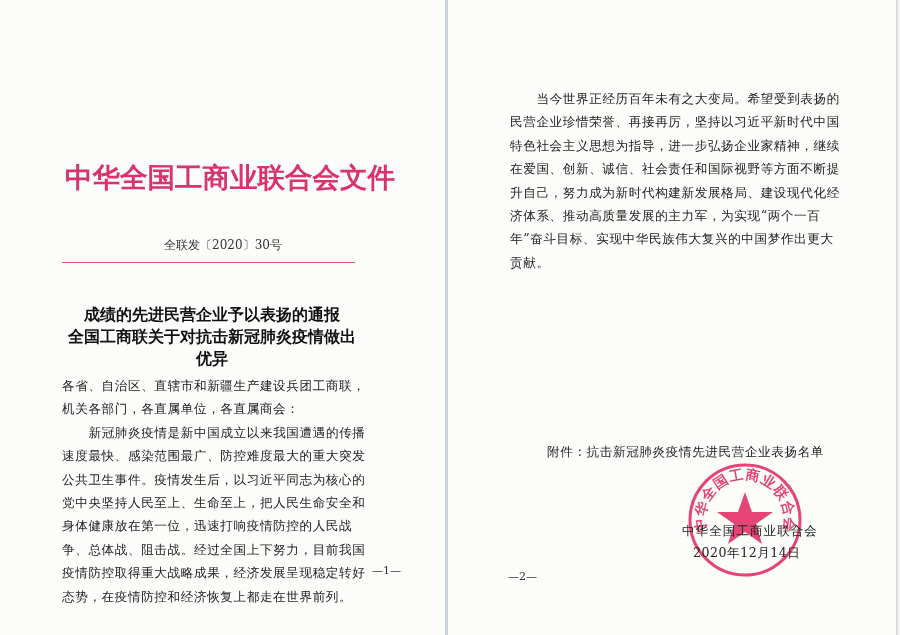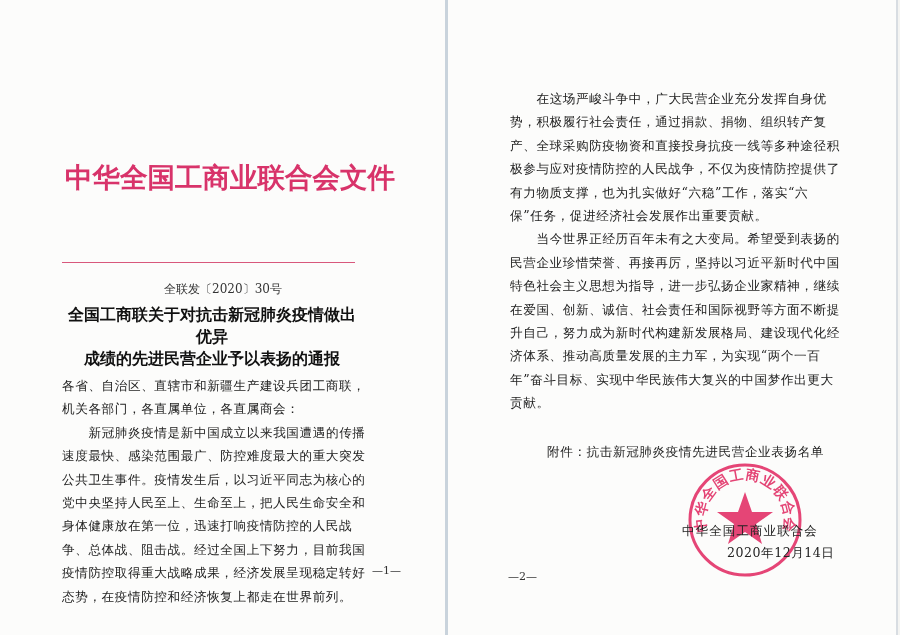--- a/index.html
+++ b/index.html
@@ -5,63 +5,62 @@
   html,body{margin:0;padding:0;}
   body{width:900px;height:635px;background:#f4f4f2;position:relative;overflow:hidden;
        font-family:"DejaVu Serif","Liberation Serif",serif;color:#222;}
   .page{position:absolute;top:0;height:635px;background:#fcfcfb;}
   #page-left{left:0;width:446px;}
   #page-right{left:448px;width:448px;border-right:2px solid #d8dde2;}
   .divider{position:absolute;left:445px;top:0;width:3px;height:635px;background:#c9d3dc;}
   .red-title{position:absolute;left:60px;top:160px;width:340px;text-align:center;
        font-family:"DejaVu Sans","Liberation Sans",sans-serif;font-weight:bold;
        font-size:27.5px;letter-spacing:0px;color:#d8336a;white-space:nowrap;}
-  .docno{position:absolute;left:0;width:446px;top:237px;text-align:center;font-size:12px;color:#333;margin-top:44px;}
+  .docno{position:absolute;left:0;width:446px;top:237px;text-align:center;font-size:12px;color:#333;}
   .red-rule{position:absolute;left:62px;top:262px;width:293px;height:1px;background:#d8577c;}
   .doc-title{position:absolute;left:62px;top:304px;width:300px;text-align:center;
        font-family:"DejaVu Sans","Liberation Sans",sans-serif;font-weight:bold;
        font-size:16px;line-height:22px;color:#111;}
   .body-text{position:absolute;font-size:12.6px;line-height:23.4px;color:#222;letter-spacing:0.6px;}
   .body-text p{margin:0;}
   .indent{text-indent:2.1em;}
   #left-body{left:62px;top:367px;width:316px;margin-top:7px;}
   #right-body{left:510px;top:87px;width:330px;}
   .page-num{position:absolute;font-size:11px;color:#333;}
   #pn1{left:372px;top:564px;}
   #pn2{left:508px;top:570px;}
   .attach{position:absolute;left:532px;top:444px;font-size:12.6px;letter-spacing:0.6px;margin-left:15px;}
   .seal{position:absolute;left:687px;top:462px;width:116px;height:116px;}
   .signer{position:absolute;left:682px;top:523px;font-size:12.6px;letter-spacing:1px;}
-  .sign-date{position:absolute;left:727px;top:545px;font-size:12.6px;letter-spacing:0.5px;}
+  .sign-date{position:absolute;left:693px;top:545px;font-size:12.6px;letter-spacing:0.5px;}
 </style>
 </head>
 <body>
 
 <div class="page" id="page-left">
   <div class="red-title">中华全国工商业联合会文件</div>
   <div class="docno">全联发〔2020〕30号</div>
   <div class="red-rule"></div>
   <div class="doc-title">
+    <div>成绩的先进民营企业予以表扬的通报</div>
     <div>全国工商联关于对抗击新冠肺炎疫情做出优异</div>
-    <div>成绩的先进民营企业予以表扬的通报</div>
   </div>
   <div class="body-text" id="left-body">
     <p>各省、自治区、直辖市和新疆生产建设兵团工商联，机关各部门，各直属单位，各直属商会：</p>
     <p class="indent">新冠肺炎疫情是新中国成立以来我国遭遇的传播速度最快、感染范围最广、防控难度最大的重大突发公共卫生事件。疫情发生后，以习近平同志为核心的党中央坚持人民至上、生命至上，把人民生命安全和身体健康放在第一位，迅速打响疫情防控的人民战争、总体战、阻击战。经过全国上下努力，目前我国疫情防控取得重大战略成果，经济发展呈现稳定转好态势，在疫情防控和经济恢复上都走在世界前列。</p>
   </div>
   <div class="page-num" id="pn1">—1—</div>
 </div>
 
 <div class="divider"></div>
 
 <div class="page" id="page-right">
 </div>
 
 <div class="body-text" id="right-body">
-  <p class="indent">在这场严峻斗争中，广大民营企业充分发挥自身优势，积极履行社会责任，通过捐款、捐物、组织转产复产、全球采购防疫物资和直接投身抗疫一线等多种途径积极参与应对疫情防控的人民战争，不仅为疫情防控提供了有力物质支撑，也为扎实做好“六稳”工作，落实“六保”任务，促进经济社会发展作出重要贡献。</p>
   <p class="indent">当今世界正经历百年未有之大变局。希望受到表扬的民营企业珍惜荣誉、再接再厉，坚持以习近平新时代中国特色社会主义思想为指导，进一步弘扬企业家精神，继续在爱国、创新、诚信、社会责任和国际视野等方面不断提升自己，努力成为新时代构建新发展格局、建设现代化经济体系、推动高质量发展的主力军，为实现“两个一百年”奋斗目标、实现中华民族伟大复兴的中国梦作出更大贡献。</p>
 </div>
 <div class="attach">附件：抗击新冠肺炎疫情先进民营企业表扬名单</div>
 
 <svg class="seal" viewBox="0 0 116 116">
   <defs>
     <path id="sealArc" d="M 20 70 A 40 40 0 1 1 96 70"></path>
   </defs>
   <circle cx="58" cy="58" r="55" fill="none" stroke="#e0245e" stroke-width="3" opacity="0.85"></circle>
   <text font-size="14" fill="#e0245e" opacity="0.85" font-family="DejaVu Sans, sans-serif" font-weight="bold" letter-spacing="1">

